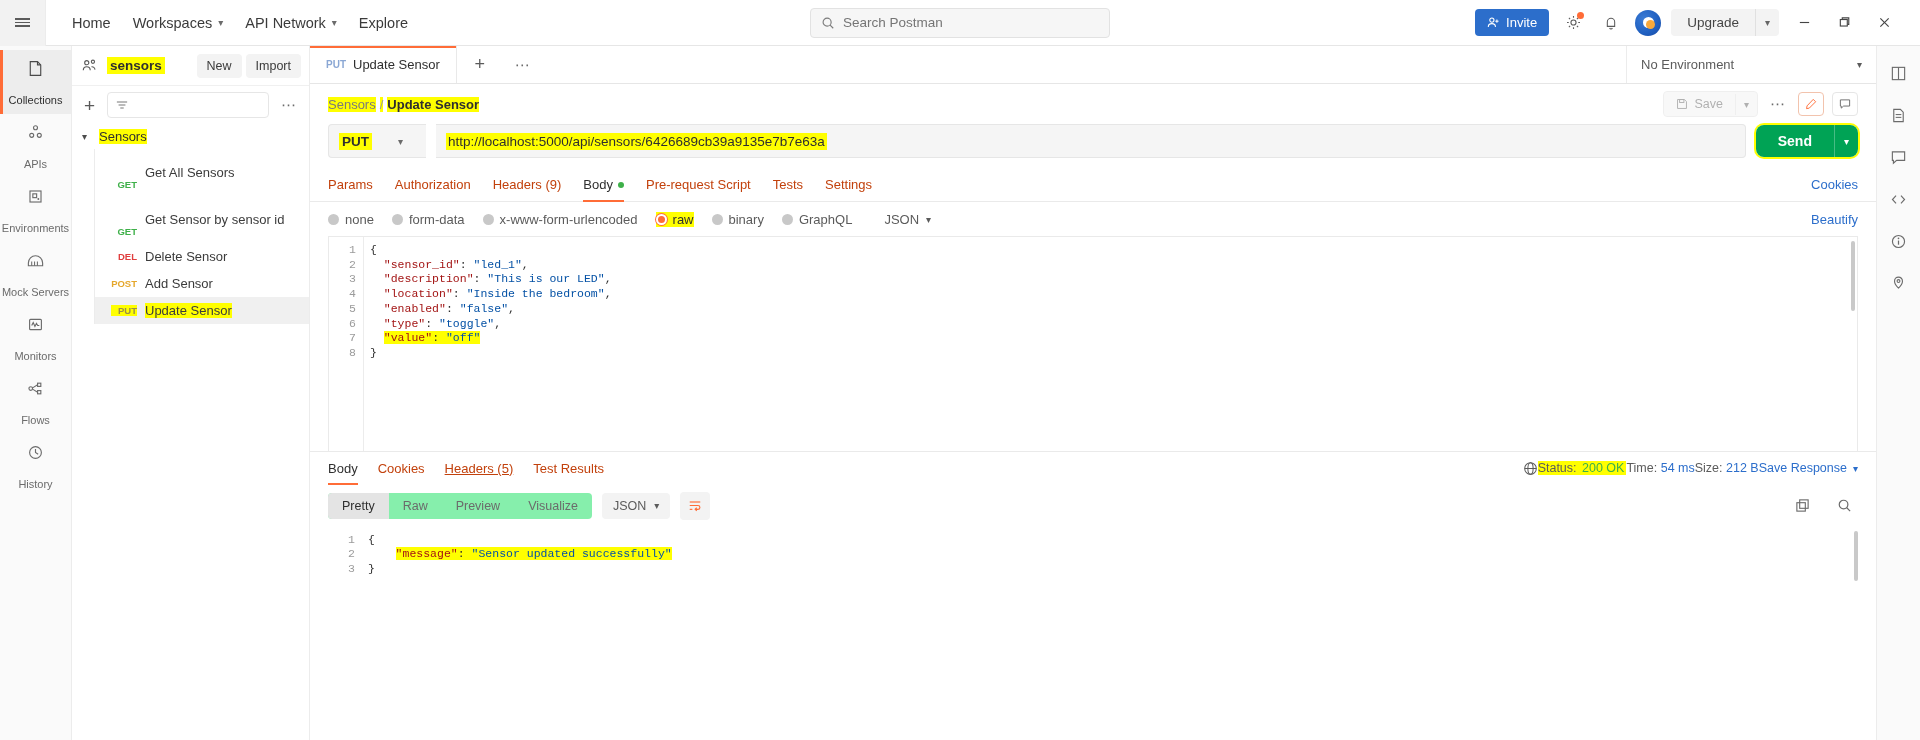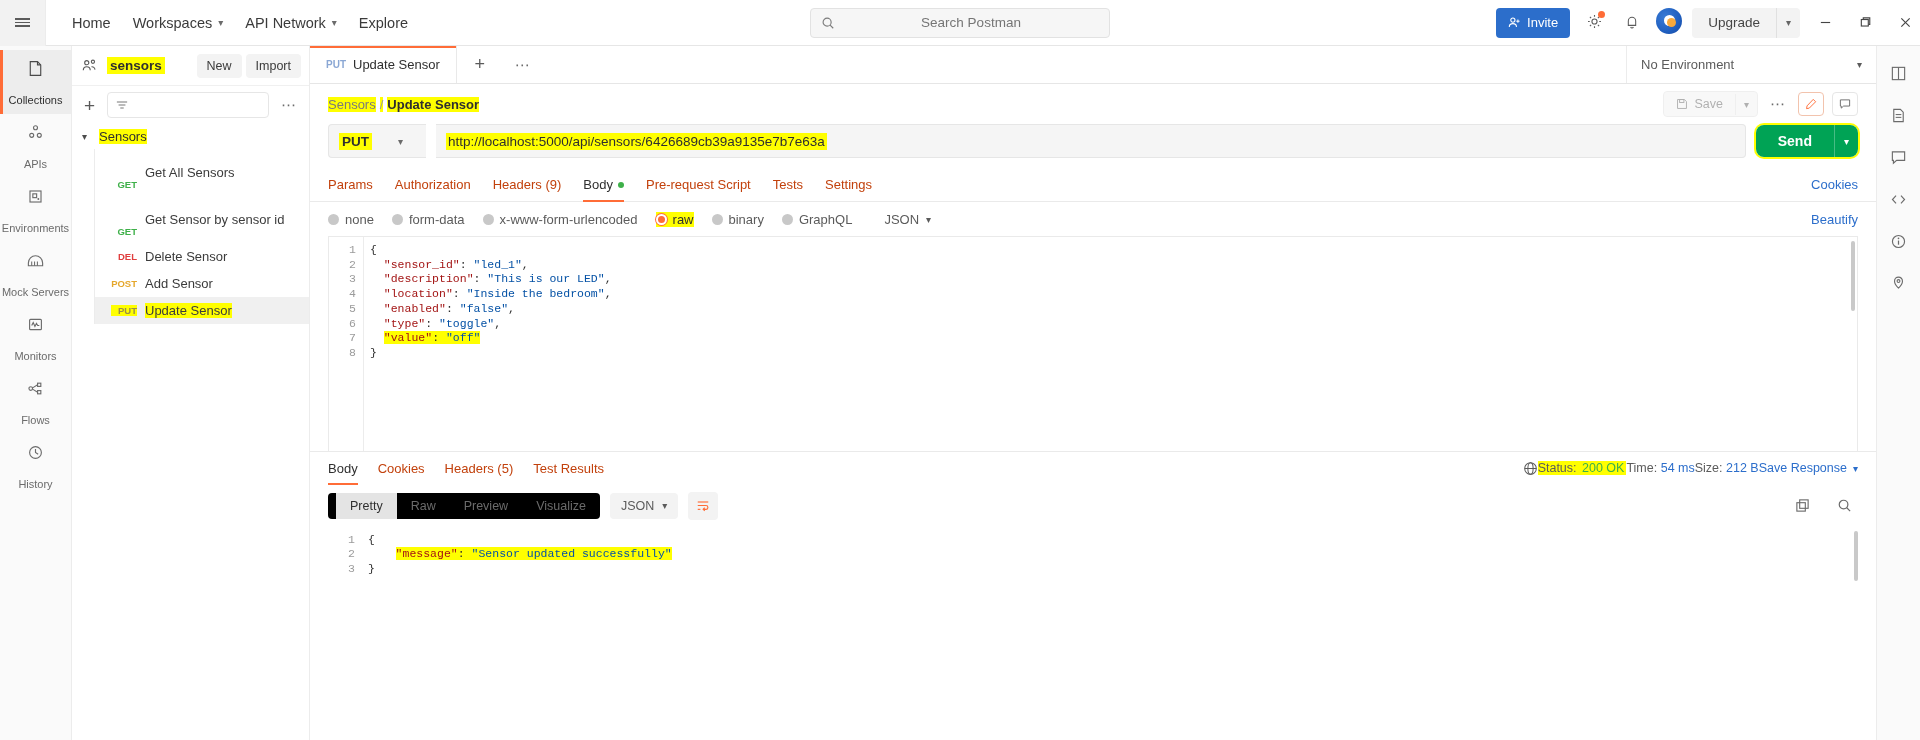--- a/index.html
+++ b/index.html
@@ -30,23 +30,23 @@
   }
   .caret { font-size: 10px; color: #6b6b6b; }
   .searchwrap {
     position: absolute; left: 50%; transform: translateX(-50%);
     width: 300px; height: 30px; background: #f6f6f6; border: 1px solid #e2e2e2;
     border-radius: 4px; display: flex; align-items: center; padding: 0 10px; gap: 8px;
   }
   .searchwrap .sicon { width: 14px; height: 14px; flex: none; }
   .searchwrap input {
     border: none; outline: none; background: transparent; font-size: 13.5px;
-    color: #6d28d9; width: 100%; font-family: inherit; text-align: center;
-  }
-  .right-tools { margin-left: auto; display: flex; gap: 10px; padding-right: 0; }
+    color: #6d28d9; width: 100%; font-family: inherit;
+  }
+  .right-tools { margin-left: auto; display: flex; align-items: center; gap: 10px; padding-right: 21px; }
   .invite-btn {
     background: #2c6ecb; color: #fff; font-size: 13px; border-radius: 4px;
     padding: 6px 12px; display: flex; align-items: center; gap: 6px; cursor: pointer; border: none;
     font-family: inherit;
   }
   .icon-btn { width: 28px; height: 28px; display:flex; align-items:center; justify-content:center; position: relative; cursor:pointer; }
   .dot-badge { position:absolute; top:3px; right:3px; width:7px; height:7px; border-radius:50%; background:#ff6c37; }
   .avatar {
     width: 26px; height: 26px; border-radius: 50%;
     background: radial-gradient(circle at 35% 35%, #3a7bd5 0%, #1f5fc0 60%, #17479e 100%);
@@ -169,21 +169,21 @@
   .k { color: #a31515; } .s { color: #0451a5; } .p { color: #2f2f2f; } .dotspc { color: #dcdcdc; }
   .vscroll { position: absolute; right: 2px; top: 4px; width: 4px; height: 70px; background: #c9c9c9; border-radius: 2px; }
 
   
   .resp-head { display: flex; align-items: center; padding: 0 18px; height: 34px; border-top: 1px solid #eaeaea; }
   .resp-meta { margin-left: auto; display: flex; align-items: center; font-size: 12.5px; color: #5b5b5b; }
   .resp-meta .ok { color: #3eb049; padding: 1px 2px; }
   .resp-meta .val { color: #2c6ecb; }
   .save-resp { font-size: 12.5px; color: #2c6ecb; display: flex; align-items: center; gap: 6px; cursor: pointer; }
   .respbar { display: flex; align-items: center; gap: 10px; padding: 0 18px; height: 42px; }
-  .seg { display: flex; background: #000000; border-radius: 4px; overflow: hidden; padding-left: 8px; }
+  .seg { display: flex; background: #86efac; border-radius: 4px; overflow: hidden; }
   .seg div { font-size: 12.5px; color: #6b6b6b; padding: 6px 14px; cursor: pointer; }
   .seg div.on { background: #e4e4e4; color: #2f2f2f; }
   .pill { display:flex; align-items:center; gap:8px; background:#f3f3f3; border-radius:4px; padding:6px 11px; font-size:12.5px; color:#5b5b5b; cursor:pointer; }
   .wrapbtn { background:#f3f3f3; border-radius:4px; width:30px; height:28px; display:flex; align-items:center; justify-content:center; cursor:pointer; }
   .resp-right { margin-left: auto; display: flex; gap: 14px; }
   .resp-body { flex: 1; min-height: 0; display: flex; padding: 0 18px; position: relative; overflow: hidden; }
 
   
   .rrail { width: 44px; border-left: 1px solid #ececec; background:#fafafa; flex:none; padding-top: 6px; }
   .rr-item { height: 42px; display:flex; align-items:center; justify-content:center; color:#6b6b6b; cursor:pointer; }
@@ -540,21 +540,21 @@
       </div>
 
       <div class="resp-head">
         <div class="reqtabs" style="border-bottom:none;padding:0;height:auto;gap:20px;">
           <div class="rtab active" style="height:32px;">
               <span>Body</span>
             </div>
           <div class="rtab" style="height:32px;">
               <span>Cookies</span>
             </div>
-          <div class="rtab" style="height:32px;">
+          <div class="rtab" style="height:32px;text-decoration:underline;">
               <span>Headers (5)</span>
             </div>
           <div class="rtab" style="height:32px;">
               <span>Test Results</span>
             </div>
         </div>
         <div class="resp-meta">
           <svg width="15" height="15" viewBox="0 0 16 16">
             <circle cx="8" cy="8" r="6.2" fill="none" stroke="#5b5b5b" stroke-width="1.1"></circle>
             <ellipse cx="8" cy="8" rx="2.8" ry="6.2" fill="none" stroke="#5b5b5b" stroke-width="1.1"></ellipse>

